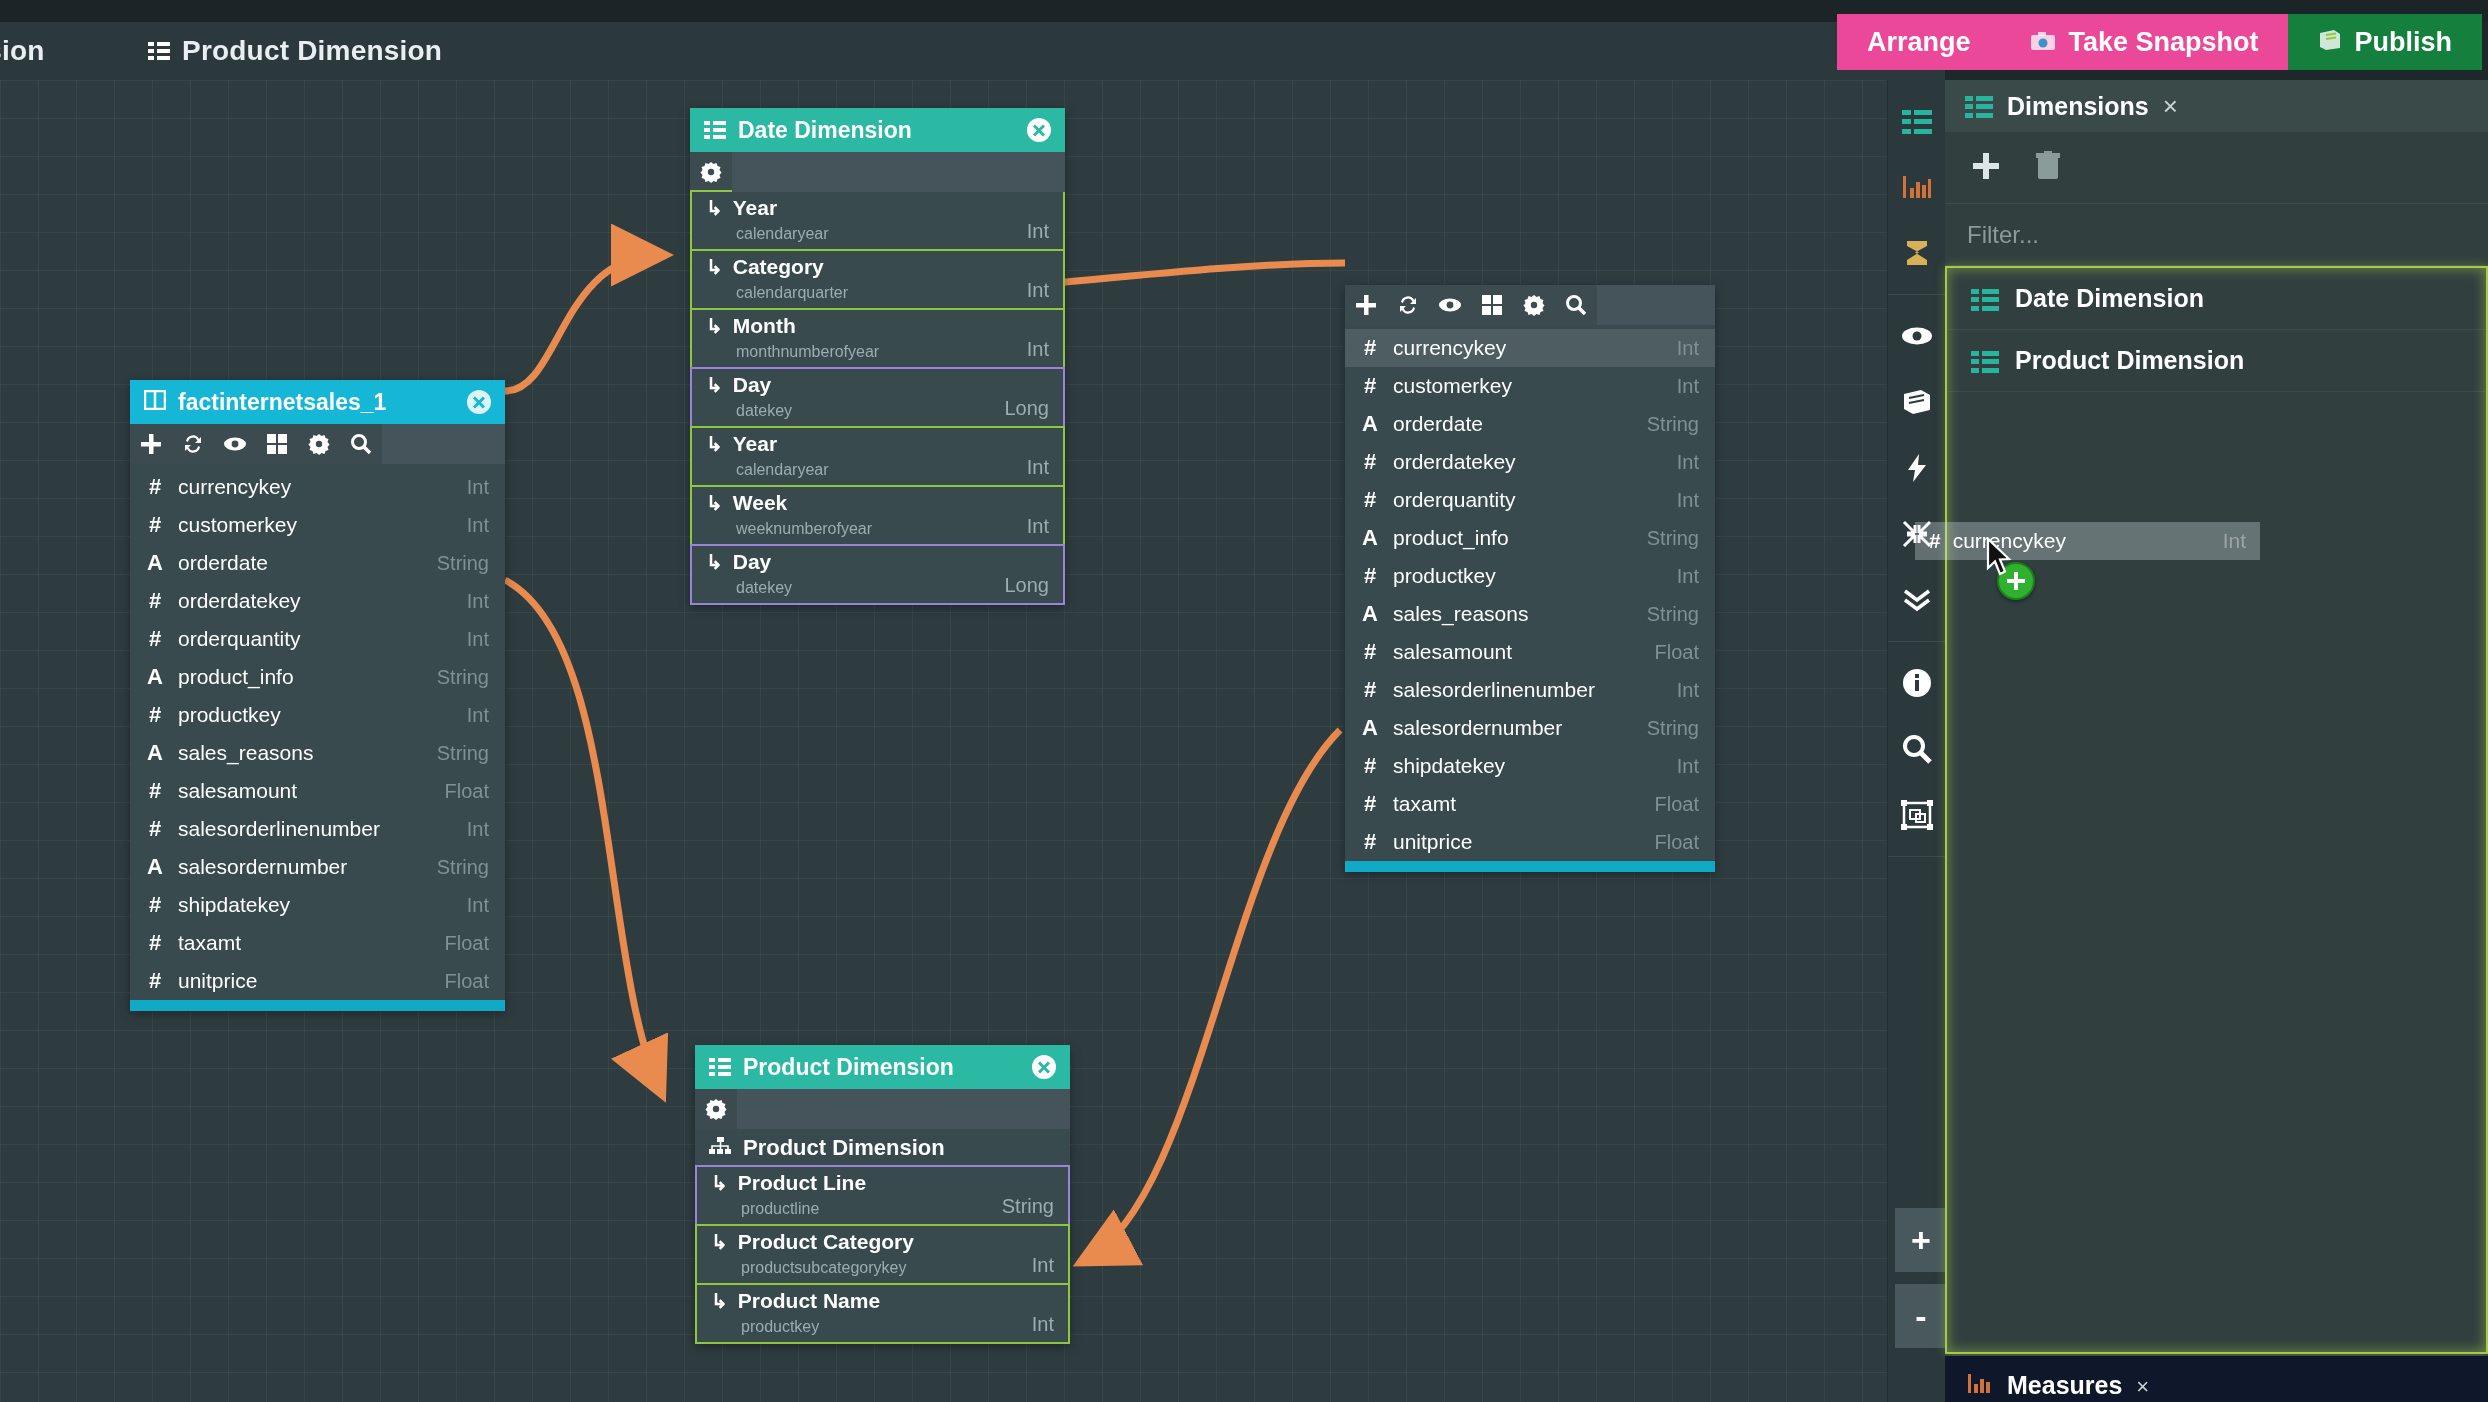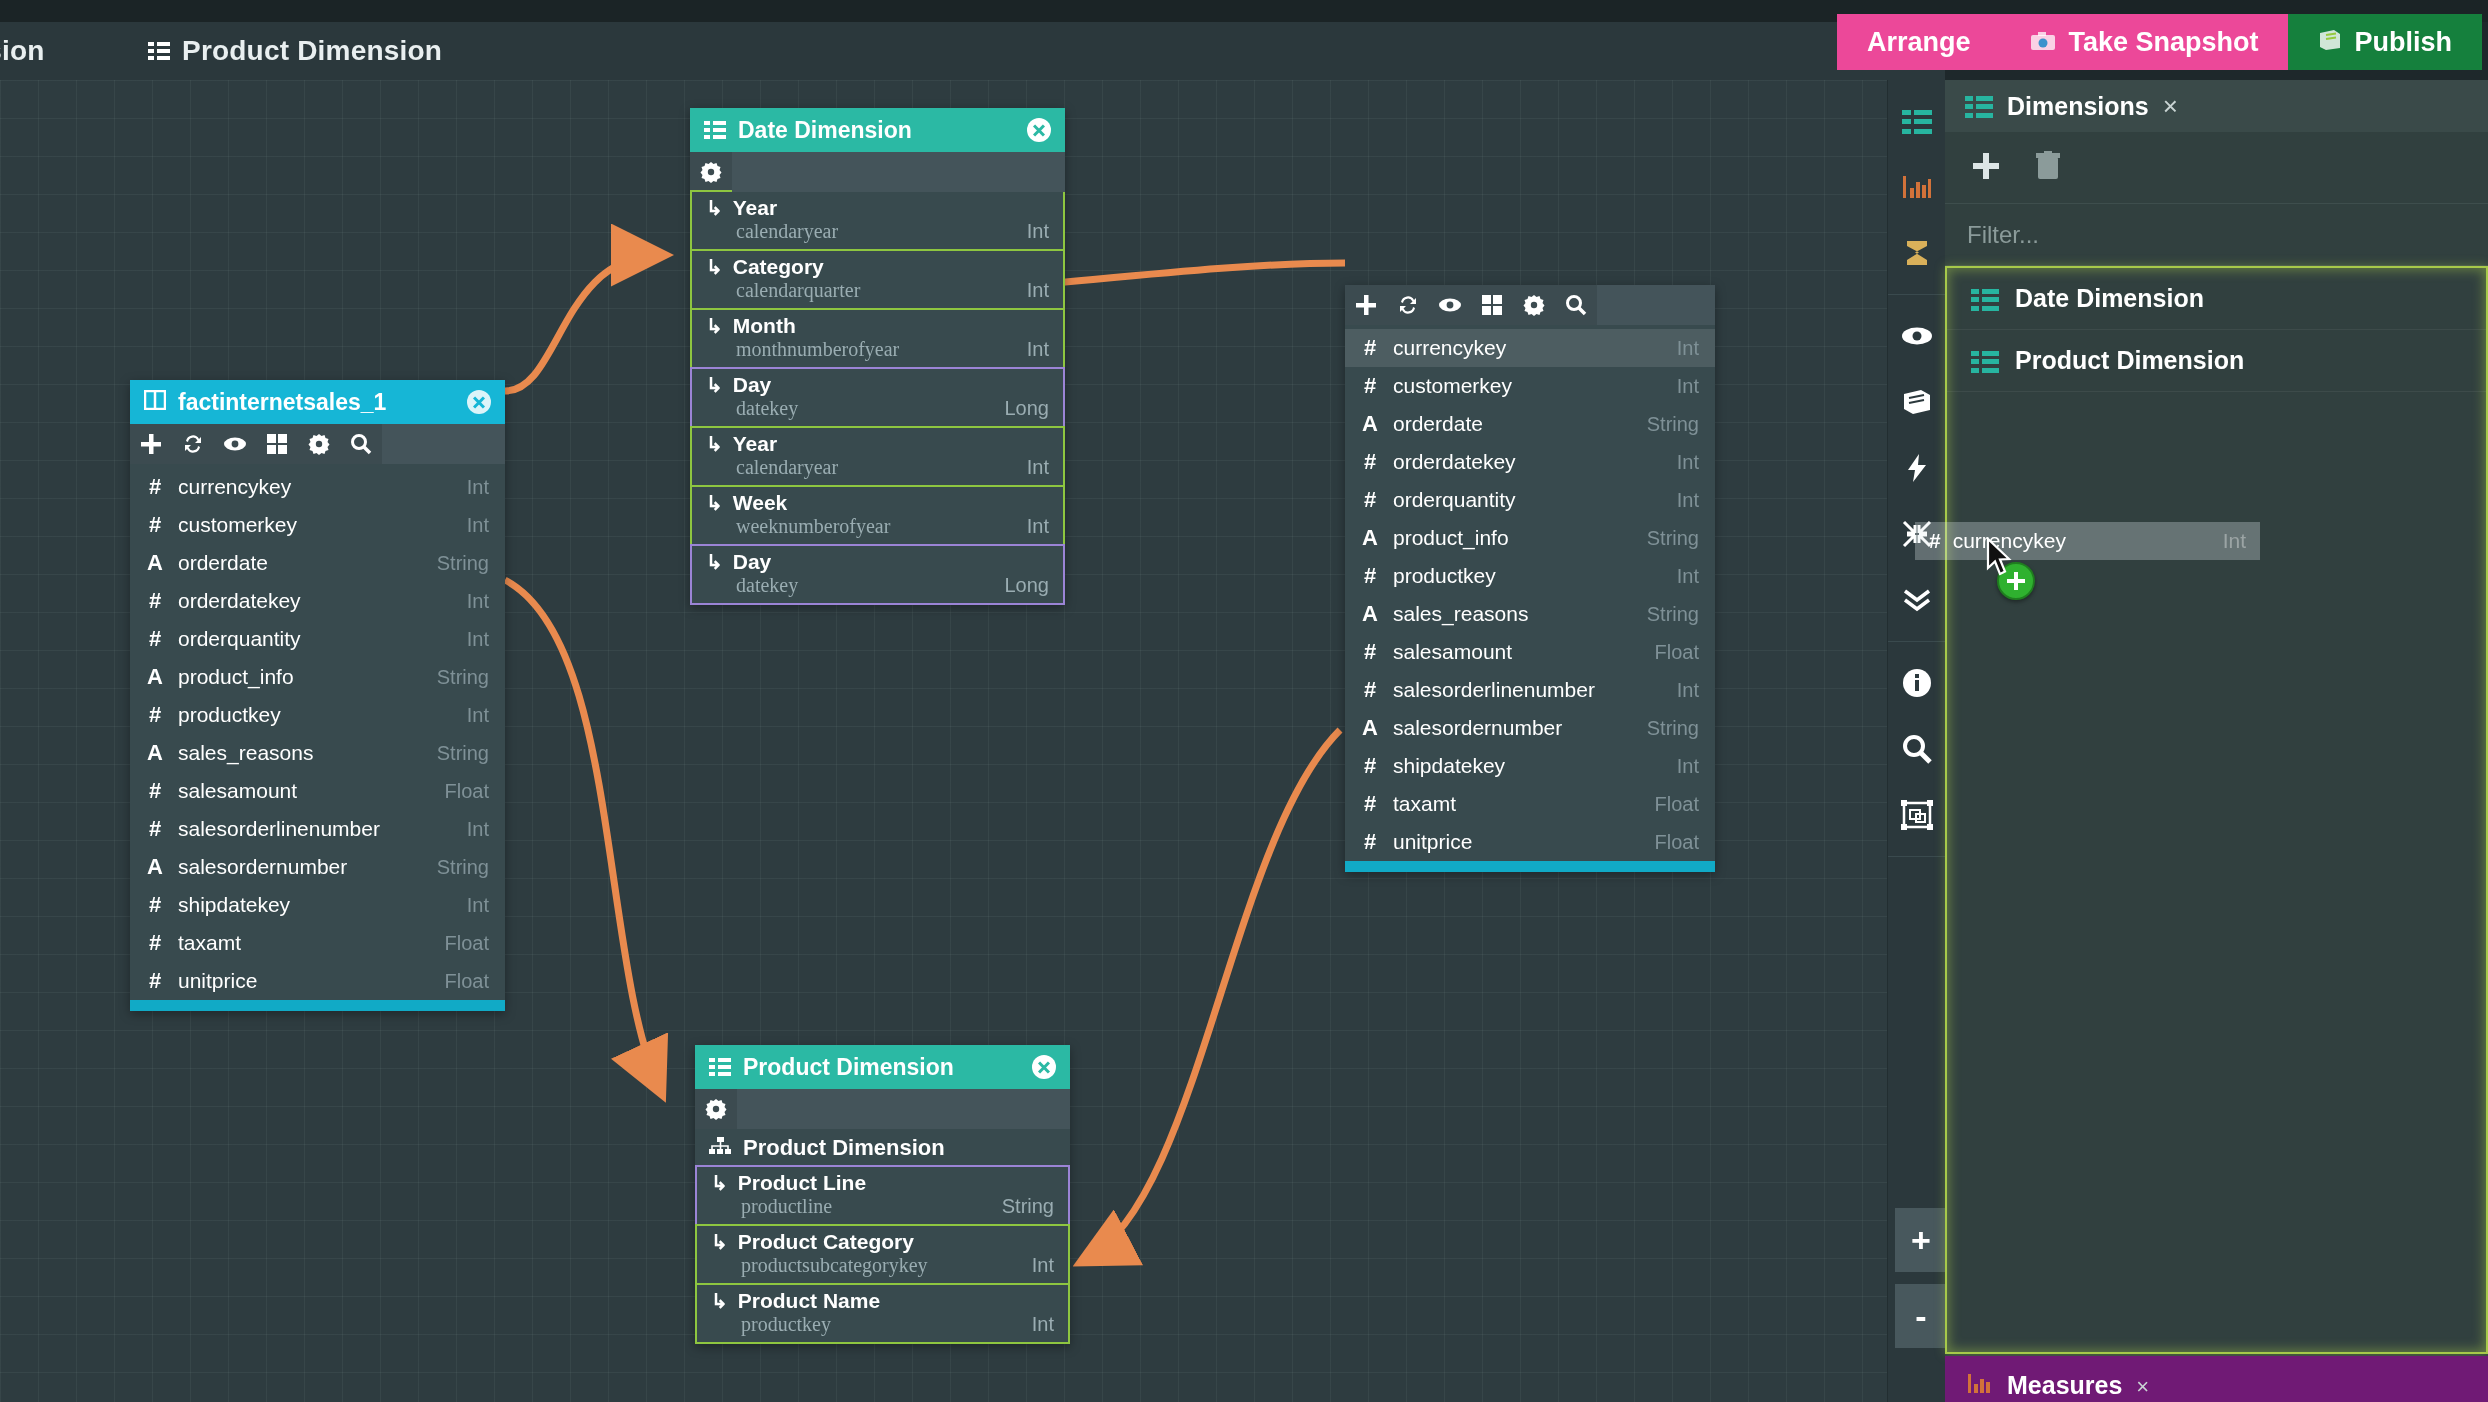--- a/index.html
+++ b/index.html
@@ -101,21 +101,21 @@
     display: flex; align-items: center; gap: 12px;
     height: 38px; padding: 0 14px; color: #fff; font-size: 22px; font-weight: bold;
   }
   .level {
     border: 2px solid #8ec640; padding: 4px 14px 6px 14px; background: #384a4e;
     margin-top: -2px;
   }
   .level.purple { border-color: #9b84d6; }
   .level .lv1 { display: flex; align-items: center; gap: 10px; color: #fff; font-size: 21px; font-weight: bold; }
   .level .lv2 { display: flex; align-items: flex-end; padding-left: 30px; }
-  .level .lv2 .sub { flex: 1; color: #9aadb2; font-size: 20px; font-family: Liberation Serif, serif; }
+  .level .lv2 .sub { flex: 1; color: #9aadb2; font-size: 16px; }
   .level .lv2 .dt { color: #9aadb2; font-size: 20px; }
   .arrowglyph { color: #fff; font-size: 20px; line-height: 1; }
 
   
   .vtool {
     position: absolute; left: 1887px; top: 80px; width: 58px; height: 1322px;
     background: #2b383c; border-left: 1px solid #222e31;
   }
   .vtool .grp { border-bottom: 1px solid #3a4a4e; padding: 8px 0; }
   .vtool .vb {
@@ -137,21 +137,21 @@
     color: #8b9b9a; font-size: 24px; border-bottom: 1px solid #3e4e4d;
   }
   .dimlist { border: 2px solid #a7c94a; box-shadow: 0 0 12px 2px rgba(167,201,74,.45) inset, 0 0 10px rgba(167,201,74,.35); }
   .dimitem {
     display: flex; align-items: center; gap: 16px; height: 62px; padding: 0 24px;
     color: #fff; font-size: 25px; font-weight: bold; border-bottom: 1px solid rgba(255,255,255,.06);
   }
   .dimspace { height: 960px; }
   .measbar {
     position: absolute; left: 0; bottom: 0; width: 543px; height: 46px;
-    background: #701a75; display: flex; align-items: flex-end; gap: 14px; padding: 0 22px 2px 22px;
+    background: #0f172a; display: flex; align-items: flex-end; gap: 14px; padding: 0 22px 2px 22px;
     color: #fff; font-size: 25px; font-weight: bold; overflow: hidden;
   }
   .measbar .mx { color: #c9d4d3; font-size: 22px; font-weight: normal; }
 
   
   .topbtns { position: absolute; right: 6px; top: 14px; height: 56px; display: flex; }
   .tbtn {
     display: flex; align-items: center; justify-content: center; gap: 12px;
     height: 56px; padding: 0 30px; color: #fff; font-size: 27px; font-weight: bold;
     white-space: nowrap;

